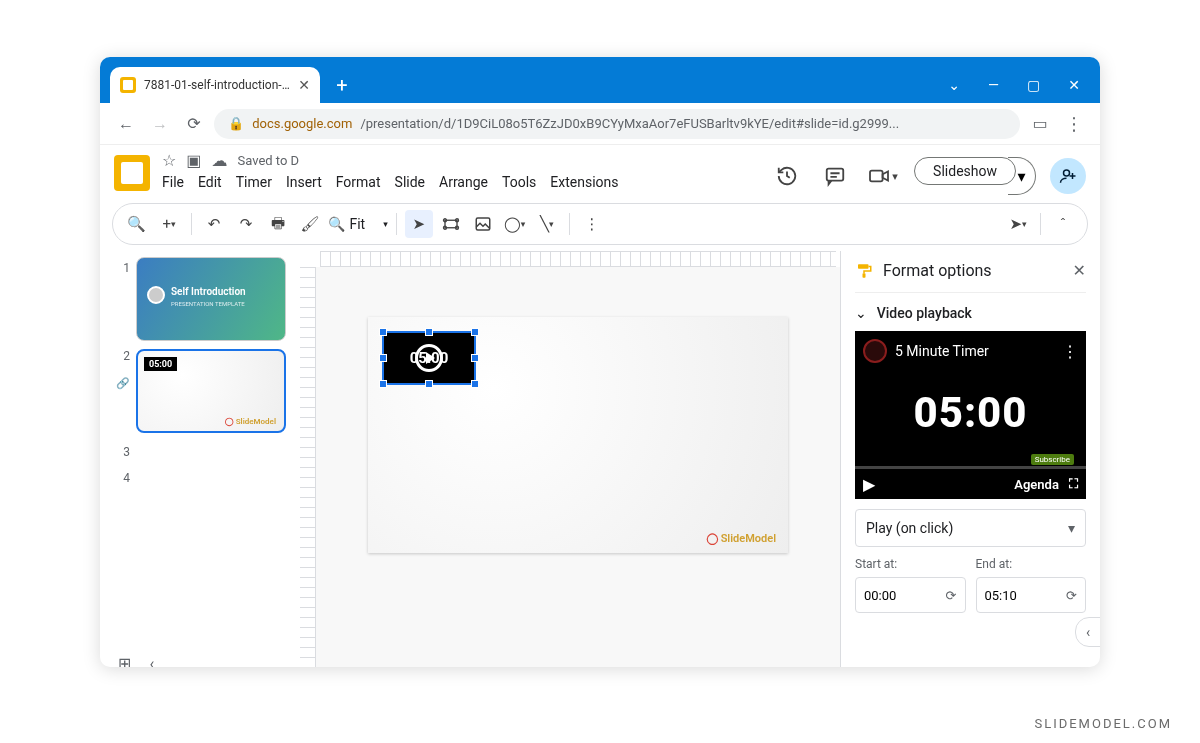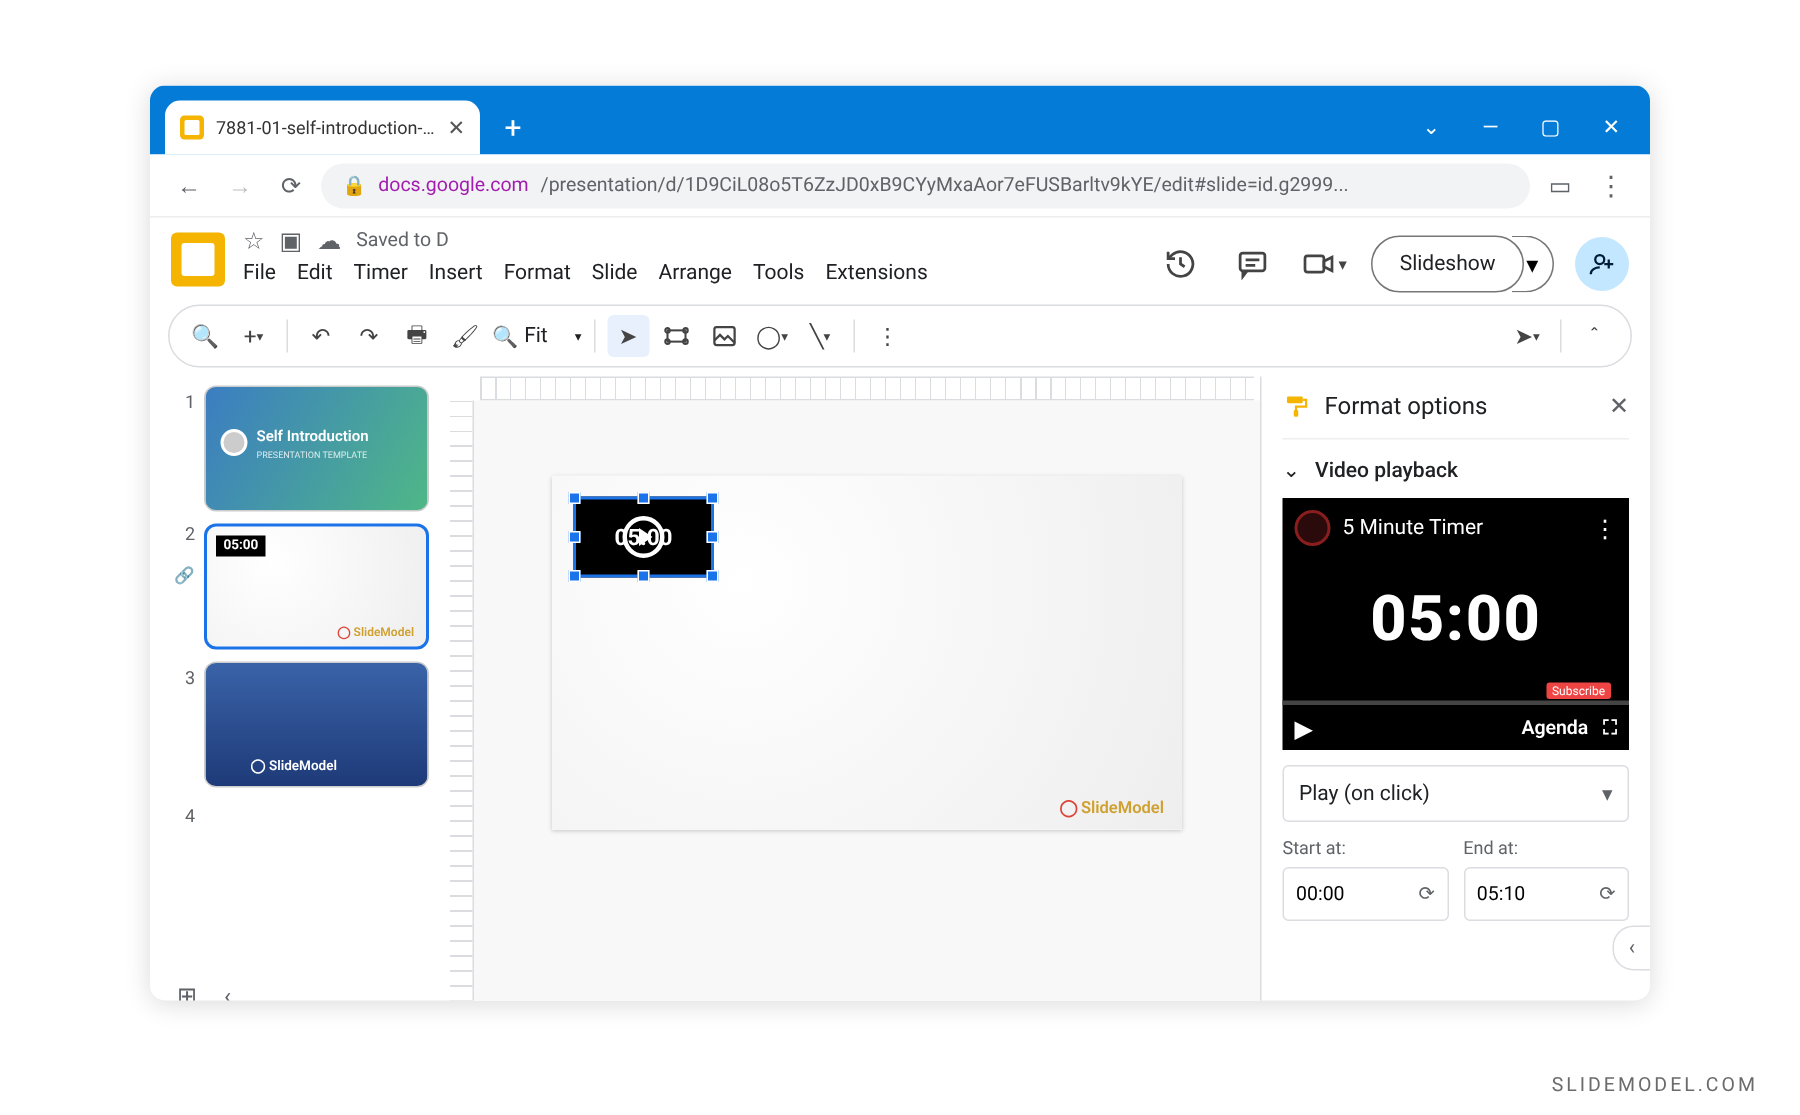--- a/index.html
+++ b/index.html
@@ -12,37 +12,37 @@
   .tab-favicon::after { content:""; position:absolute; inset:3px; background:#fff; border-radius:1px; }
   .tab-title { font-size: 12px; color: #333; white-space: nowrap; overflow: hidden; text-overflow: ellipsis; flex:1; }
   .tab-close { font-size: 14px; color: #555; margin-left: 8px; }
   .newtab { width: 28px; height: 28px; color: #fff; font-size: 20px; display:flex; align-items:center; justify-content:center; margin-left:8px; margin-bottom:4px; }
   .winctrl { margin-left:auto; display:flex; align-items:center; gap:28px; padding-right:20px; padding-bottom:10px; color:#fff; }
   .winctrl span { font-size:14px; }
   
   .urlbar { height: 42px; background:#fff; display:flex; align-items:center; padding:0 12px; border-bottom:1px solid #eee; gap:6px; }
   .navicon { width:28px; height:28px; display:flex; align-items:center; justify-content:center; color:#5f6368; border-radius:50%; }
   .url-field { flex:1; height:30px; background:#f1f3f4; border-radius:15px; display:flex; align-items:center; padding:0 14px; font-size:13px; color:#5f6368; gap:8px; overflow:hidden; }
-  .url-host { color:#a21caf; }
+  .url-host { color:#a16207; }
   .url-rest { color:#5f6368; white-space:nowrap; overflow:hidden; text-overflow:ellipsis; }
   .vdots { width:28px; text-align:center; color:#5f6368; font-size:18px; }
   
   .header { padding: 6px 14px 0 14px; display:flex; align-items:flex-start; }
   .logo { width:36px; height:36px; background:#f4b400; border-radius:4px; position:relative; margin-top:4px; }
   .logo::after { content:""; position:absolute; inset:7px; background:#fff; border-radius:2px; }
   .title-area { margin-left:12px; }
   .doc-title-row { display:flex; align-items:center; gap:10px; }
   .doc-title { font-size:18px; color:#202124; }
   .hicon { color:#5f6368; font-size:16px; }
   .saved { color:#5f6368; font-size:13px; }
   .menus { display:flex; gap:14px; font-size:14px; color:#202124; margin-top:4px; }
   .right-actions { margin-left:auto; display:flex; align-items:center; gap:14px; margin-top:6px; }
   .iconbtn { width:34px; height:34px; display:flex; align-items:center; justify-content:center; color:#444; }
   .meet { display:flex; align-items:center; gap:2px; }
-  .slideshow { height:38px; border:1px solid #747775; border-radius:19px; display:flex; align-items:center; padding:0 18px; font-size:14px; color:#202124; }
+  .slideshow { height:28px; border:1px solid #747775; border-radius:19px; display:flex; align-items:center; padding:0 18px; font-size:14px; color:#202124; }
   .slideshow-dd { width:28px; border-left:1px solid #747775; height:38px; display:flex; align-items:center; justify-content:center; border:1px solid #747775; border-left:none; border-radius:0 19px 19px 0; margin-left:-8px; }
   .share { width:36px; height:36px; border-radius:50%; background:#c2e7ff; display:flex; align-items:center; justify-content:center; color:#001d35; font-size:18px; }
   
   .toolbar { margin: 8px 12px 0 12px; height:42px; border:1px solid #dadce0; border-radius:21px; display:flex; align-items:center; padding:0 10px; gap:4px; }
   .tbtn { min-width:28px; height:28px; display:flex; align-items:center; justify-content:center; color:#444; font-size:15px; }
   .tdiv { width:1px; height:22px; background:#dadce0; margin:0 4px; }
   .zoom { display:flex; align-items:center; gap:4px; font-size:14px; color:#202124; }
   
   .body { display:flex; margin-top:6px; height: calc(100% - 46px - 42px - 86px - 8px); }
   .filmstrip { width:200px; padding:6px 8px 6px 16px; position:relative; }
@@ -67,21 +67,21 @@
   .panel-head .paint { color:#f4b400; font-size:18px; }
   .panel-close { margin-left:auto; font-size:16px; color:#5f6368; }
   .section { border-top:1px solid #eee; margin-top:12px; padding-top:12px; }
   .section-h { display:flex; align-items:center; gap:10px; font-size:14px; color:#202124; font-weight:500; }
   .video-preview { margin-top:10px; width:100%; height:168px; background:#000; position:relative; color:#fff; }
   .vp-top { position:absolute; top:8px; left:8px; right:8px; display:flex; align-items:center; gap:8px; }
   .vp-avatar { width:24px; height:24px; border-radius:50%; background:#2a0a0a; border:2px solid #8a1d1d; }
   .vp-title { font-size:14px; }
   .vp-menu { margin-left:auto; }
   .vp-timer { position:absolute; top:48%; left:50%; transform:translate(-50%,-50%); font-size:42px; font-weight:800; letter-spacing:1px; }
-  .vp-sub { position:absolute; right:12px; bottom:34px; background:#ef4444; font-size:8px; padding:1px 4px; border-radius:2px; }
+  .vp-sub { position:absolute; right:12px; bottom:34px; background:#4d7c0f; font-size:8px; padding:1px 4px; border-radius:2px; }
   .vp-bar { position:absolute; bottom:0; left:0; right:0; height:30px; display:flex; align-items:center; padding:0 8px; gap:8px; }
   .vp-progress { position:absolute; bottom:30px; left:0; right:0; height:3px; background:#444; }
   .vp-yt { margin-left:auto; display:flex; align-items:center; gap:10px; font-size:13px; font-weight:600; }
   .play-select { margin-top:10px; height:38px; border:1px solid #dadce0; border-radius:4px; display:flex; align-items:center; padding:0 10px; font-size:14px; color:#202124; }
   .play-select span:last-child { margin-left:auto; color:#5f6368; }
   .time-row { display:flex; gap:10px; margin-top:10px; }
   .time-col { flex:1; }
   .time-label { font-size:12px; color:#5f6368; margin-bottom:6px; }
   .time-field { height:36px; border:1px solid #dadce0; border-radius:4px; display:flex; align-items:center; padding:0 8px; font-size:13px; }
   .time-field span:last-child { margin-left:auto; color:#5f6368; }
@@ -237,23 +237,20 @@
           <div class="thumb-num" style="margin:0">2</div>
           <div style="font-size:11px;color:#5f6368;margin-top:14px">🔗</div>
         </div>
         <div class="thumb selected" style="background:radial-gradient(circle at 30% 30%,#fff,#eee)">
           <div style="position:absolute;top:6px;left:6px;background:#000;color:#fff;font-size:9px;font-weight:700;padding:2px 5px">05:00</div>
           <div class="sm-logo-s" style="font-size:8px;bottom:5px;right:8px">SlideModel</div>
         </div>
       </div>
       <div class="thumb-row">
         <div class="thumb-num">3</div>
-        <div class="thumb" style="background:linear-gradient(180deg,#3a63a8,#1e3a78)">
-          <div style="position:absolute;bottom:8px;left:30px;color:#fff;font-size:9px;font-weight:600">◯ <span>SlideModel</span></div>
-        </div>
       </div>
       <div class="thumb-row">
         <div class="thumb-num">4</div>
       </div>
       <div class="bottom-toolbar">
         <span>⊞</span>
         <span>‹</span>
       </div>
     </div>
 

